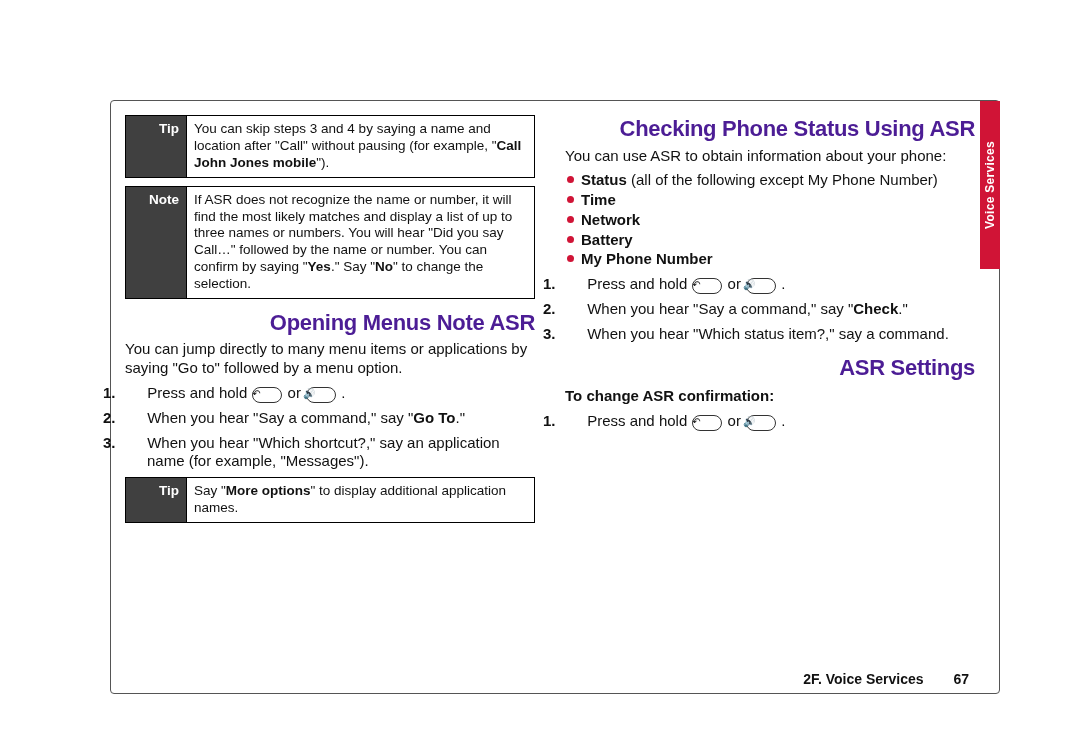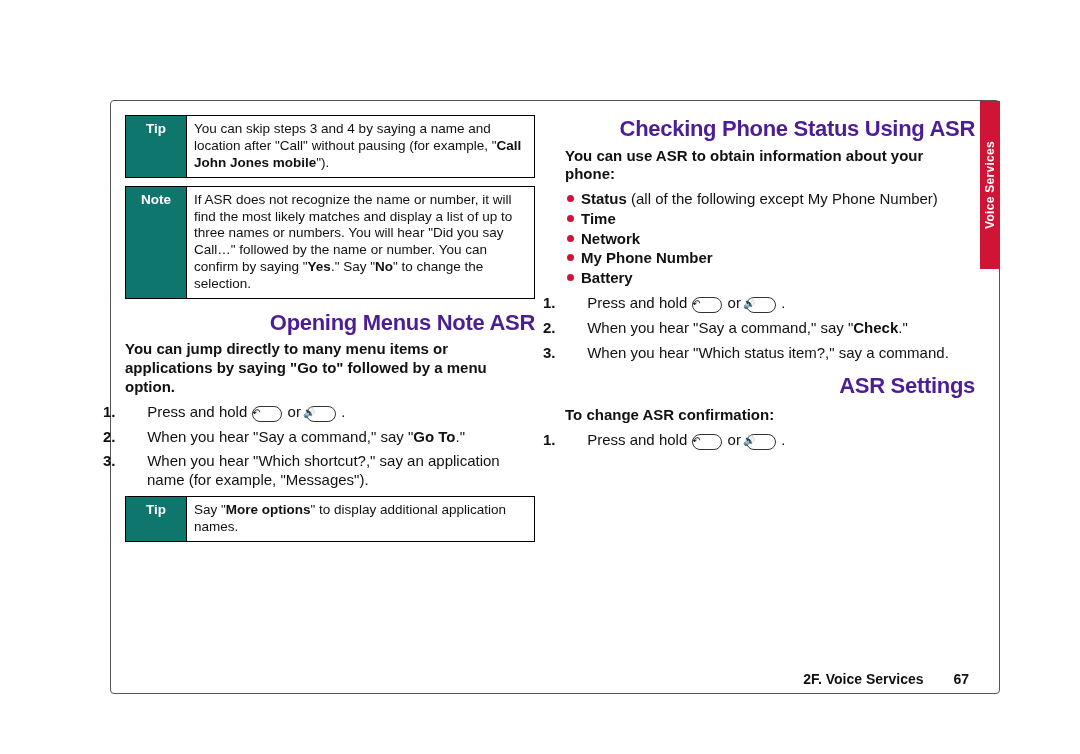--- a/index.html
+++ b/index.html
@@ -45,35 +45,35 @@
     margin-bottom: 8px;
   }
   .callout-table td {
     border: 1px solid #000;
     padding: 5px 7px;
     vertical-align: top;
     font-size: 13.5px;
     line-height: 1.25;
   }
   .callout-table td.label {
-    background: #0f766e;
+    background: #404040;
     color: #fff;
     font-weight: bold;
     width: 46px;
-    text-align: center;
+    text-align: right;
   }
   h2.red {
     color: #4c1d95;
     font-size: 22px;
     font-weight: 700;
     margin: 10px 0 4px 0;
     letter-spacing: -0.3px;
     text-align: right;
   }
-  p { margin: 2px 0 6px 0; font-weight: bold; }
+  p { margin: 2px 0 6px 0; }
   ol.steps {
     list-style: none;
     padding: 0;
     margin: 4px 0;
   }
   ol.steps > li {
     margin: 4px 0 6px 0;
     padding-left: 22px;
     text-indent: -22px;
   }
@@ -206,22 +206,22 @@
       </div>
 
       <div class="col">
         <h2 class="red" style="margin-top:0">Checking Phone Status Using ASR</h2>
         <p>You can use ASR to obtain information about your phone:</p>
 
         <ul class="bullets">
           <li><span class="b">Status</span><span> (all of the following except My Phone Number)</span></li>
           <li><span class="b">Time</span></li>
           <li><span class="b">Network</span></li>
+          <li><span class="b">Battery</span></li>
           <li><span class="b">My Phone Number</span></li>
-          <li><span class="b">Battery</span></li>
         </ul>
 
         <ol class="steps">
           <li>
             <span class="num">1.</span>
             <span>Press and hold </span><span class="key">↶</span><span> or </span><span class="key">🔊</span><span> .</span>
           </li>
           <li>
             <span class="num">2.</span>
             <span>When you hear "Say a command," say "</span><span class="b">Check</span><span>."</span>

